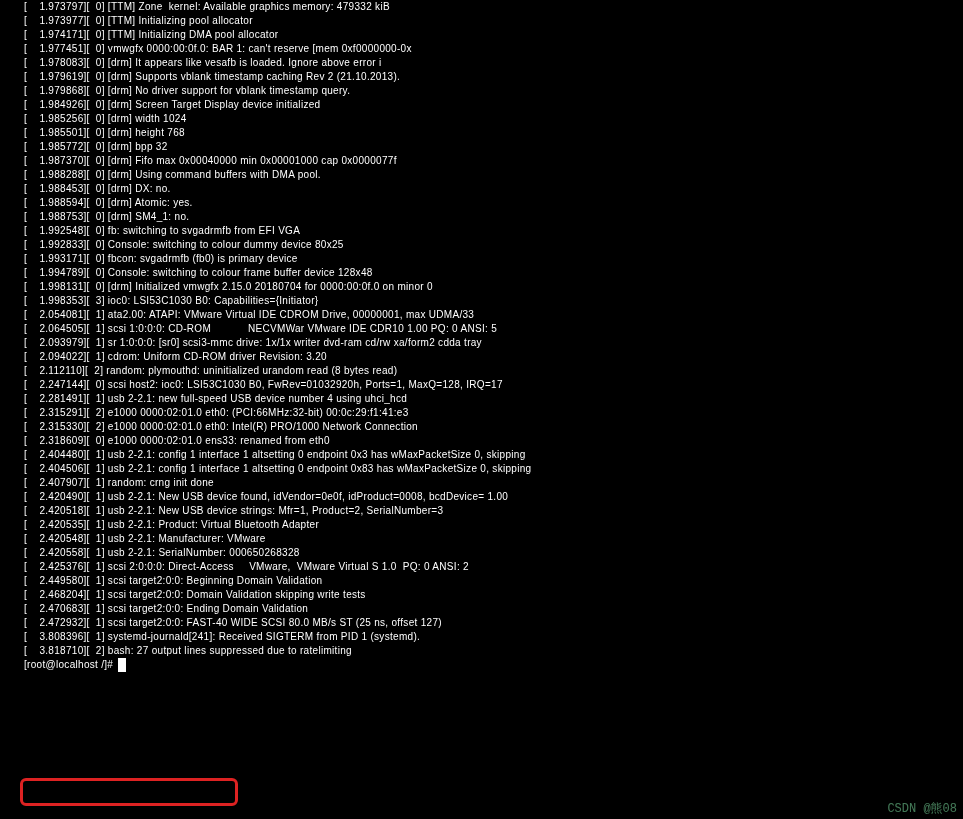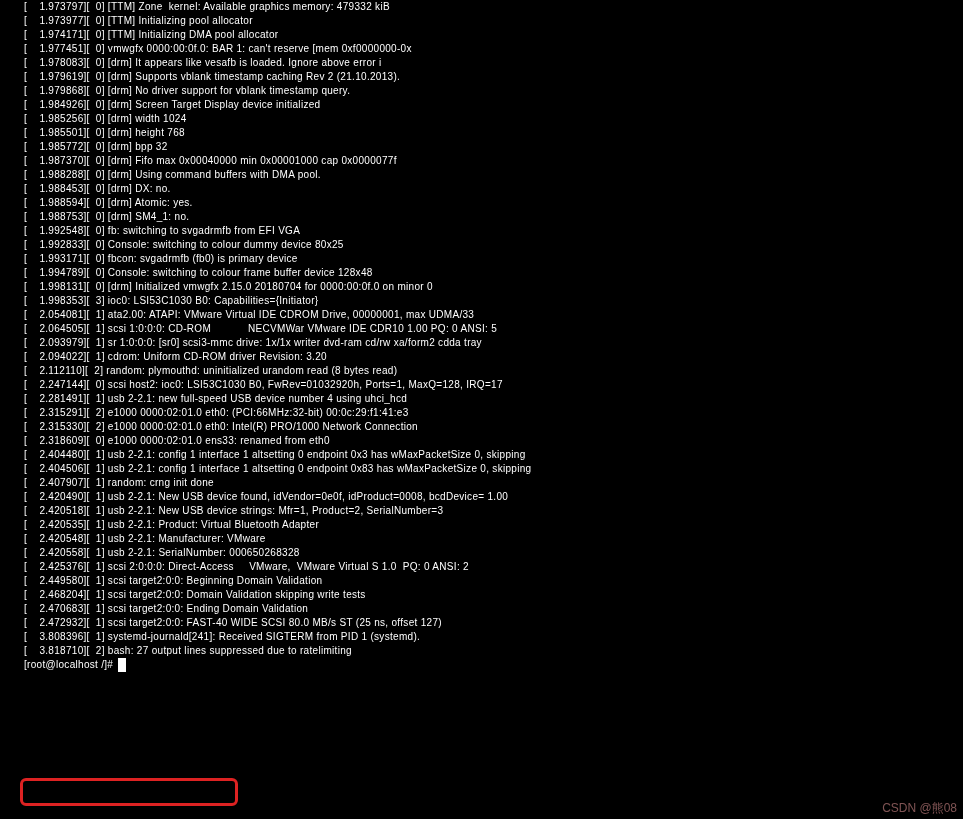--- a/index.html
+++ b/index.html
@@ -35,22 +35,22 @@
     width: 8px;
     height: 14px;
     background: #fff;
     vertical-align: middle;
     margin-left: 2px;
   }
   .watermark {
     position: absolute;
     right: 6px;
     bottom: 2px;
-    color: #fca5a5;
-    font-family: Liberation Sans, sans-serif;
+    color: #86efac;
+    font-family: Liberation Mono, monospace;
     font-size: 12px;
     opacity: 0.5;
     white-space: nowrap;
   }
 </style>
 </head>
 <body>
 
 <div class="terminal" id="term"><div>[    1.973797][  0] [TTM] Zone  kernel: Available graphics memory: 479332 kiB</div><div>[    1.973977][  0] [TTM] Initializing pool allocator</div><div>[    1.974171][  0] [TTM] Initializing DMA pool allocator</div><div>[    1.977451][  0] vmwgfx 0000:00:0f.0: BAR 1: can't reserve [mem 0xf0000000-0x</div><div>[    1.978083][  0] [drm] It appears like vesafb is loaded. Ignore above error i</div><div>[    1.979619][  0] [drm] Supports vblank timestamp caching Rev 2 (21.10.2013).</div><div>[    1.979868][  0] [drm] No driver support for vblank timestamp query.</div><div>[    1.984926][  0] [drm] Screen Target Display device initialized</div><div>[    1.985256][  0] [drm] width 1024</div><div>[    1.985501][  0] [drm] height 768</div><div>[    1.985772][  0] [drm] bpp 32</div><div>[    1.987370][  0] [drm] Fifo max 0x00040000 min 0x00001000 cap 0x0000077f</div><div>[    1.988288][  0] [drm] Using command buffers with DMA pool.</div><div>[    1.988453][  0] [drm] DX: no.</div><div>[    1.988594][  0] [drm] Atomic: yes.</div><div>[    1.988753][  0] [drm] SM4_1: no.</div><div>[    1.992548][  0] fb: switching to svgadrmfb from EFI VGA</div><div>[    1.992833][  0] Console: switching to colour dummy device 80x25</div><div>[    1.993171][  0] fbcon: svgadrmfb (fb0) is primary device</div><div>[    1.994789][  0] Console: switching to colour frame buffer device 128x48</div><div>[    1.998131][  0] [drm] Initialized vmwgfx 2.15.0 20180704 for 0000:00:0f.0 on minor 0</div><div>[    1.998353][  3] ioc0: LSI53C1030 B0: Capabilities={Initiator}</div><div>[    2.054081][  1] ata2.00: ATAPI: VMware Virtual IDE CDROM Drive, 00000001, max UDMA/33</div><div>[    2.064505][  1] scsi 1:0:0:0: CD-ROM            NECVMWar VMware IDE CDR10 1.00 PQ: 0 ANSI: 5</div><div>[    2.093979][  1] sr 1:0:0:0: [sr0] scsi3-mmc drive: 1x/1x writer dvd-ram cd/rw xa/form2 cdda tray</div><div>[    2.094022][  1] cdrom: Uniform CD-ROM driver Revision: 3.20</div><div>[    2.112110][  2] random: plymouthd: uninitialized urandom read (8 bytes read)</div><div>[    2.247144][  0] scsi host2: ioc0: LSI53C1030 B0, FwRev=01032920h, Ports=1, MaxQ=128, IRQ=17</div><div>[    2.281491][  1] usb 2-2.1: new full-speed USB device number 4 using uhci_hcd</div><div>[    2.315291][  2] e1000 0000:02:01.0 eth0: (PCI:66MHz:32-bit) 00:0c:29:f1:41:e3</div><div>[    2.315330][  2] e1000 0000:02:01.0 eth0: Intel(R) PRO/1000 Network Connection</div><div>[    2.318609][  0] e1000 0000:02:01.0 ens33: renamed from eth0</div><div>[    2.404480][  1] usb 2-2.1: config 1 interface 1 altsetting 0 endpoint 0x3 has wMaxPacketSize 0, skipping</div><div>[    2.404506][  1] usb 2-2.1: config 1 interface 1 altsetting 0 endpoint 0x83 has wMaxPacketSize 0, skipping</div><div>[    2.407907][  1] random: crng init done</div><div>[    2.420490][  1] usb 2-2.1: New USB device found, idVendor=0e0f, idProduct=0008, bcdDevice= 1.00</div><div>[    2.420518][  1] usb 2-2.1: New USB device strings: Mfr=1, Product=2, SerialNumber=3</div><div>[    2.420535][  1] usb 2-2.1: Product: Virtual Bluetooth Adapter</div><div>[    2.420548][  1] usb 2-2.1: Manufacturer: VMware</div><div>[    2.420558][  1] usb 2-2.1: SerialNumber: 000650268328</div><div>[    2.425376][  1] scsi 2:0:0:0: Direct-Access     VMware,  VMware Virtual S 1.0  PQ: 0 ANSI: 2</div><div>[    2.449580][  1] scsi target2:0:0: Beginning Domain Validation</div><div>[    2.468204][  1] scsi target2:0:0: Domain Validation skipping write tests</div><div>[    2.470683][  1] scsi target2:0:0: Ending Domain Validation</div><div>[    2.472932][  1] scsi target2:0:0: FAST-40 WIDE SCSI 80.0 MB/s ST (25 ns, offset 127)</div><div>[    3.808396][  1] systemd-journald[241]: Received SIGTERM from PID 1 (systemd).</div><div>[    3.818710][  2] bash: 27 output lines suppressed due to ratelimiting</div><div><span>[root@localhost /]# </span><span class="cursor"></span></div></div>
 

